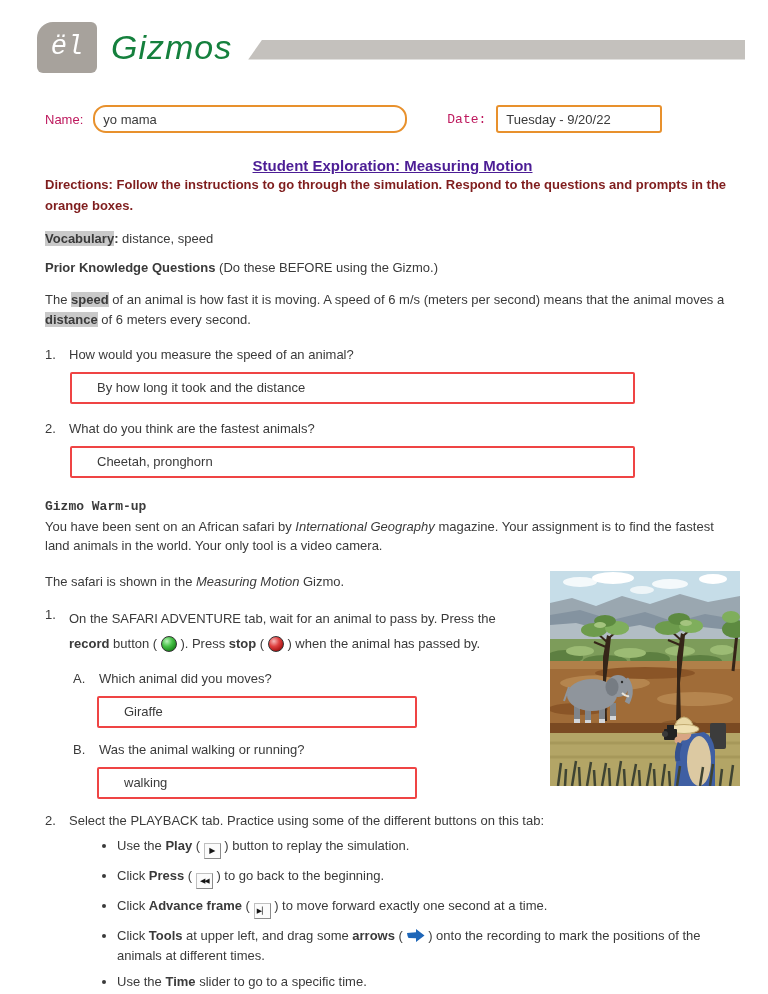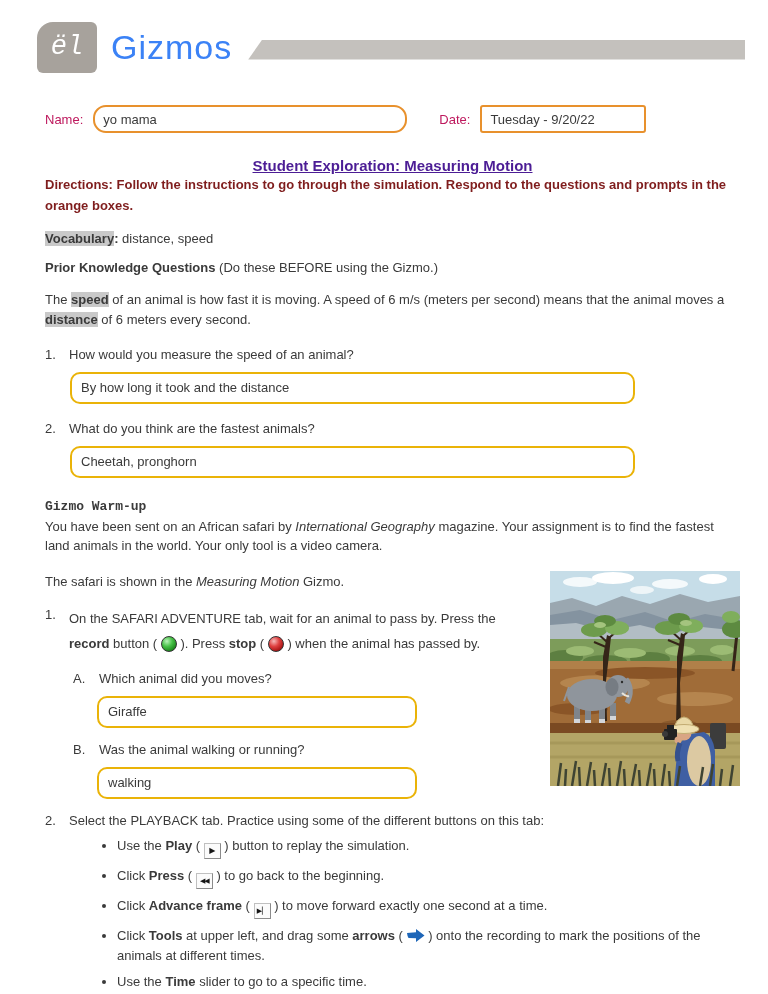--- a/index.html
+++ b/index.html
@@ -4,53 +4,53 @@
 <style>
   * { margin:0; padding:0; box-sizing:border-box; }
   body { background:#ffffff; font-family:"Liberation Sans", sans-serif; }
   .page { position:relative; width:768px; height:994px; background:#fff; overflow:hidden; color:#3a3a3a; }
 
   
   .header { display:flex; align-items:center; padding:22px 23px 0 37px; }
   .logo-mark { width:60px; height:51px; background:#a7a29c; border-radius:16px 6px 6px 6px;
                display:flex; align-items:center; justify-content:center; }
   .logo-monogram { font-family:Liberation Mono, monospace; font-style:italic; font-size:27px; color:#ffffff; line-height:1; }
-  .logo-text { font-size:34px; color:#3b82f6; margin-left:14px; letter-spacing:1px; }
+  .logo-text { font-size:34px; color:#15803d; margin-left:14px; letter-spacing:1px;font-style:italic; }
   .header-bar { flex:1; height:20px; background:#c4c1bd; margin-left:16px; margin-top:4px;
                 clip-path:polygon(14px 0, 100% 0, 100% 100%, 0 100%); }
 
   
   .content { padding:0 28px 0 45px; font-size:13px; }
 
   .name-row { display:flex; align-items:center; margin-top:32px; }
   .field-label { color:#be185d; }
   .field-box { border:2px solid #e8912d; border-radius:3px; height:28px; display:flex; align-items:center;
                padding:0 8px; background:#fff; }
   .name-box { width:314px; margin-left:10px;border-radius:13px; }
   .date-box { width:166px; margin-left:10px; }
-  .date-label { margin-left:32px; }
+  .date-label { margin-left:40px;font-family:Liberation Mono, monospace; }
 
   .doc-title { text-align:center; margin-top:24px; font-size:15px; font-weight:bold;
                color:#4c1d95; text-decoration:underline; }
 
   .directions { margin-top:1px; color:#7f1d1d; font-weight:bold; line-height:1.6; max-width:685px; }
 
   .vocab-line { margin-top:14px; }
   .hl { background:#c9c9c9; font-weight:bold; }
   .b { font-weight:bold; }
   .i { font-style:italic; }
 
   .prior-line { margin-top:14px; }
 
   .intro { margin-top:15px; line-height:1.55; max-width:700px; }
 
   .q-row { display:flex; margin-top:17px; }
   .q-num { width:24px; flex:none; }
-  .answer-box { border:2px solid #eab308; border-radius:10px; min-height:32px; display:flex; align-items:center;
-                padding:4px 9px; margin-left:25px; margin-top:10px; background:#fff; }
+  .answer-box { border:2px solid #ef4444; border-radius:2px; min-height:32px; display:flex; align-items:center;
+                padding:4px 25px; margin-left:25px; margin-top:10px; background:#fff; }
   .answer-wide { width:565px; }
   .answer-mid { width:320px; margin-left:52px; }
 
   .section-head { margin-top:21px; font-weight:bold;font-family:Liberation Mono, monospace; }
   .para { margin-top:3px; line-height:1.5; }
 
   .safari-wrap { display:flex; margin-top:13px; }
   .safari-left { flex:1; padding-right:12px; }
   .safari-pic { width:190px; height:215px; flex:none; margin-top:2px; }
 

